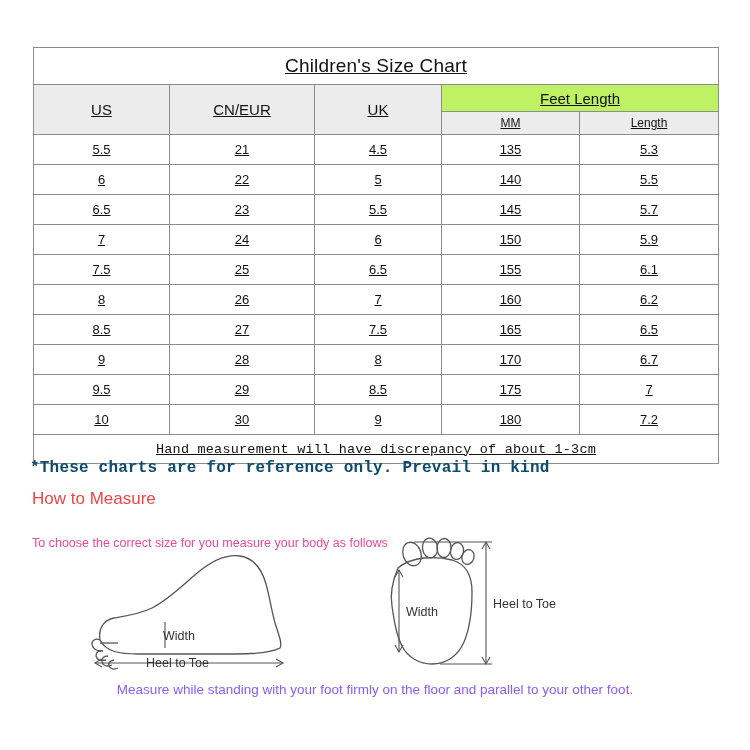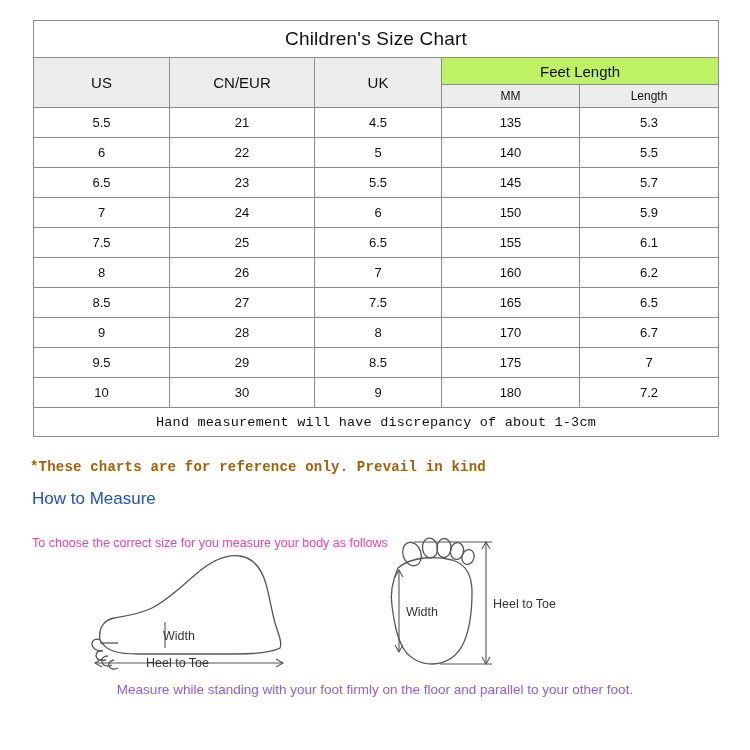--- a/index.html
+++ b/index.html
@@ -18,22 +18,23 @@
   .page {
     width: 750px;
     height: 750px;
     position: relative;
     box-sizing: border-box;
   }
   
   .chart-wrap {
     position: absolute;
     left: 33px;
-    top: 20px;
+    top: 47px;
     width: 685px;
+    text-decoration: underline;
   }
   table.size-chart {
     border-collapse: collapse;
     width: 100%;
     table-layout: fixed;
   }
   table.size-chart td, table.size-chart th {
     border: 1px solid #8c8c8c;
     text-align: center;
     vertical-align: middle;
@@ -80,32 +81,32 @@
     letter-spacing: 0.2px;
     background: #ffffff;
     font-weight: bold;
   }
   
   .ref-note {
     position: absolute;
     left: 30px;
     top: 459px;
     font-family: "Liberation Mono", monospace;
-    font-size: 14px;
+    font-size: 16px;
     font-weight: bold;
     letter-spacing: 0.2px;
-    color: #a16207;
+    color: #0c4a6e;
   }
   
   .how-title {
     position: absolute;
     left: 32px;
     top: 489px;
     font-size: 17px;
-    color: #1d4ed8;
+    color: #ef4444;
   }
   .how-sub {
     position: absolute;
     left: 32px;
     top: 512px;
     font-size: 12.5px;
     color: #ec4899;
     margin-top: 24px;
   }
   

